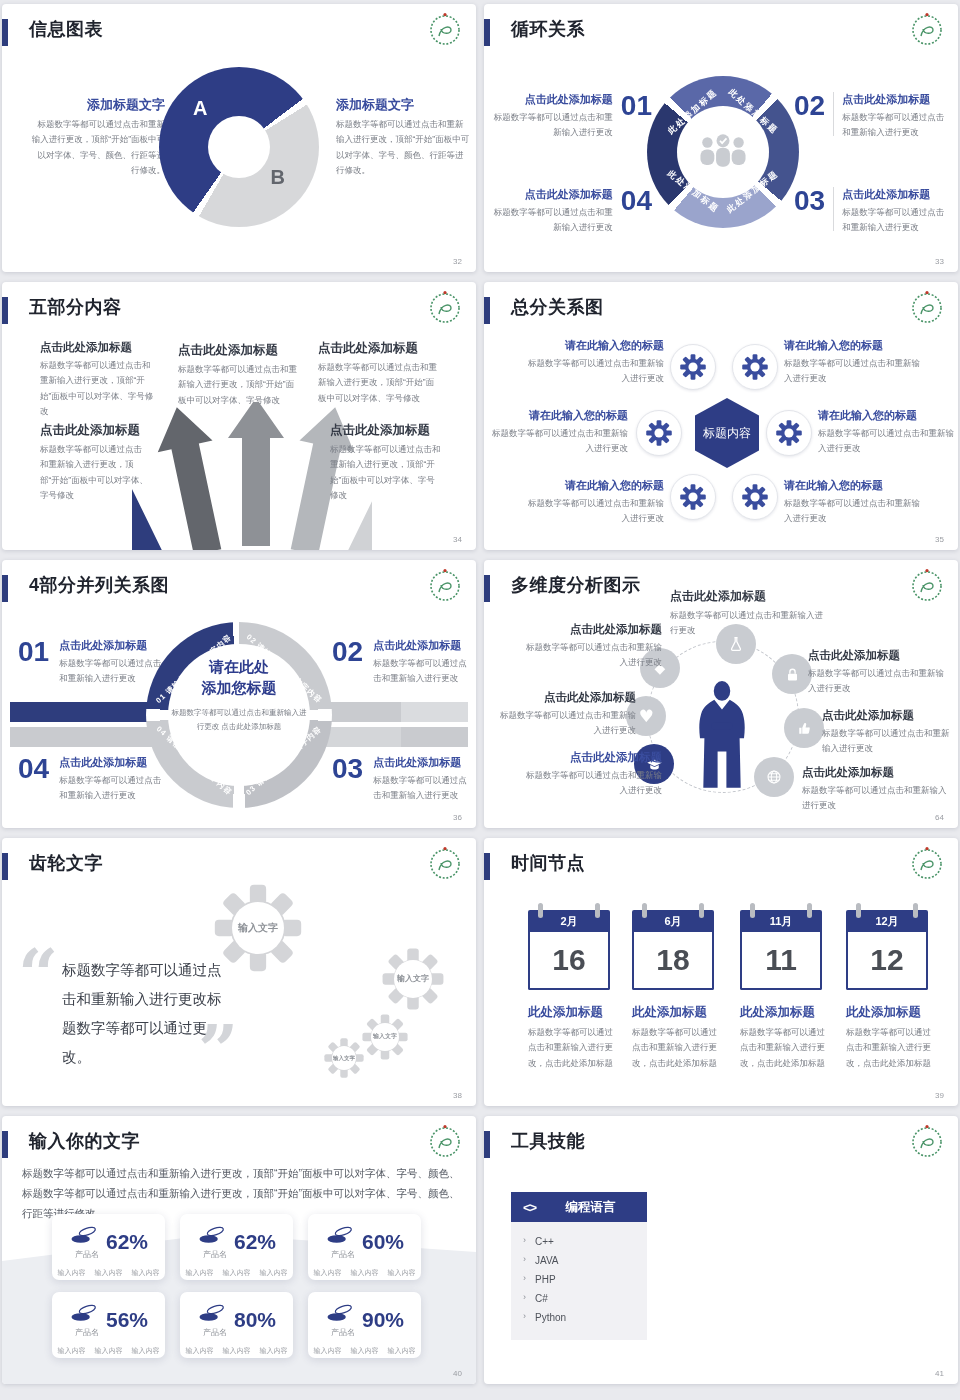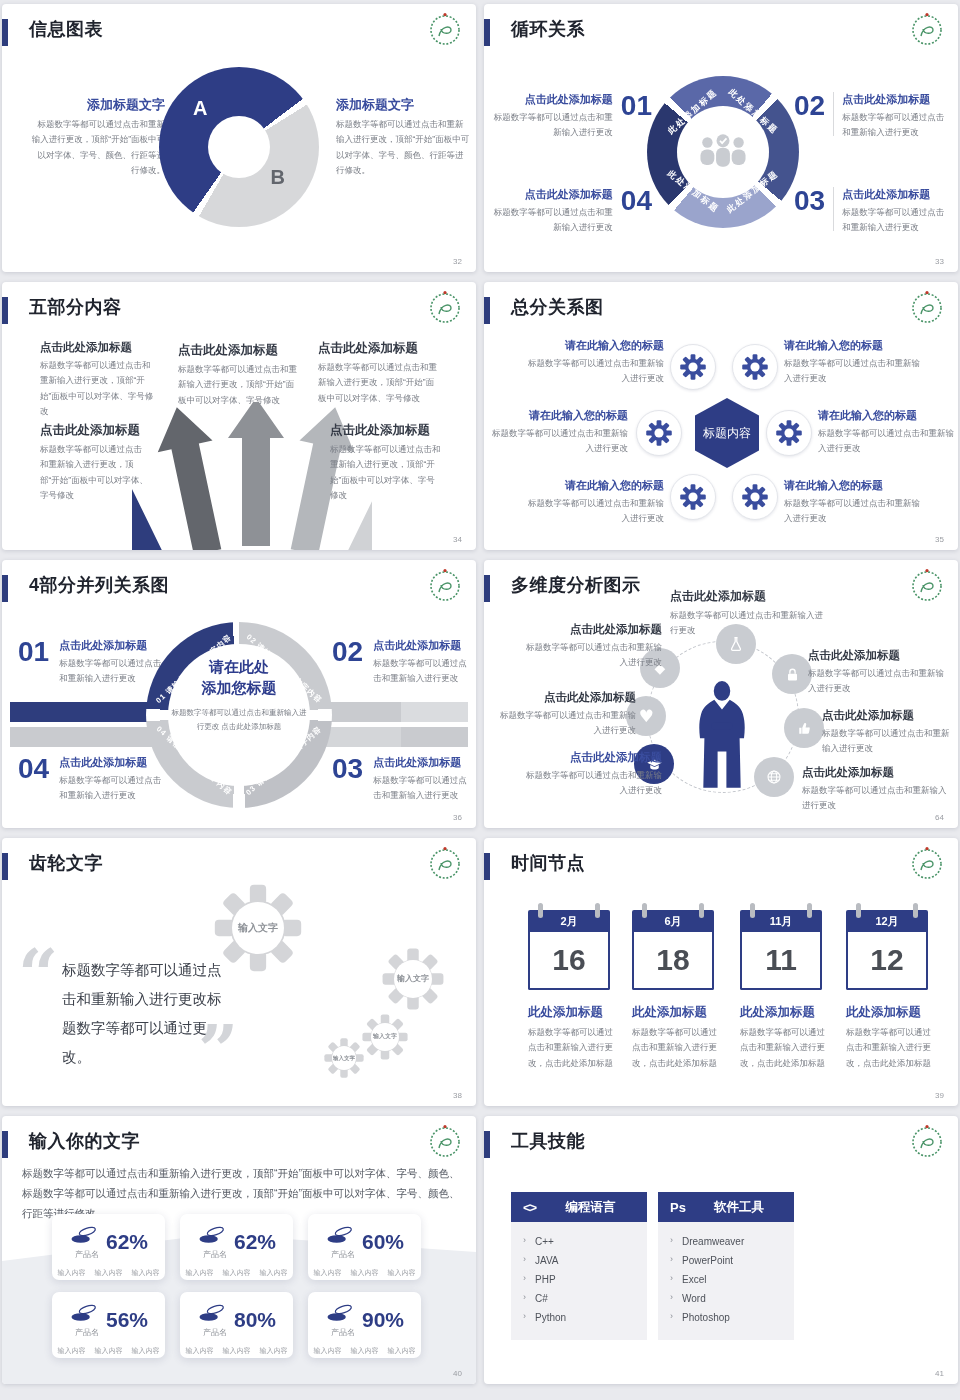--- a/index.html
+++ b/index.html
@@ -642,31 +642,16 @@
       <div class="pbody">
         <ul>
           <li>C++</li>
           <li>JAVA</li>
           <li>PHP</li>
           <li>C#</li>
           <li>Python</li>
         </ul>
       </div>
     </div>
-    <div class="panel" style="left:174px">
-      <div class="phead">
-        <span class="pglyph" style="letter-spacing:0">Ps</span>
-        <span class="ptitle">软件工具</span>
-      </div>
-      <div class="pbody">
-        <ul>
-          <li>Dreamweaver</li>
-          <li>PowerPoint</li>
-          <li>Excel</li>
-          <li>Word</li>
-          <li>Photoshop</li>
-        </ul>
-      </div>
-    </div>
     <span class="pnum">41</span>
   </section>
 
 </div>
 
 </body></html>

